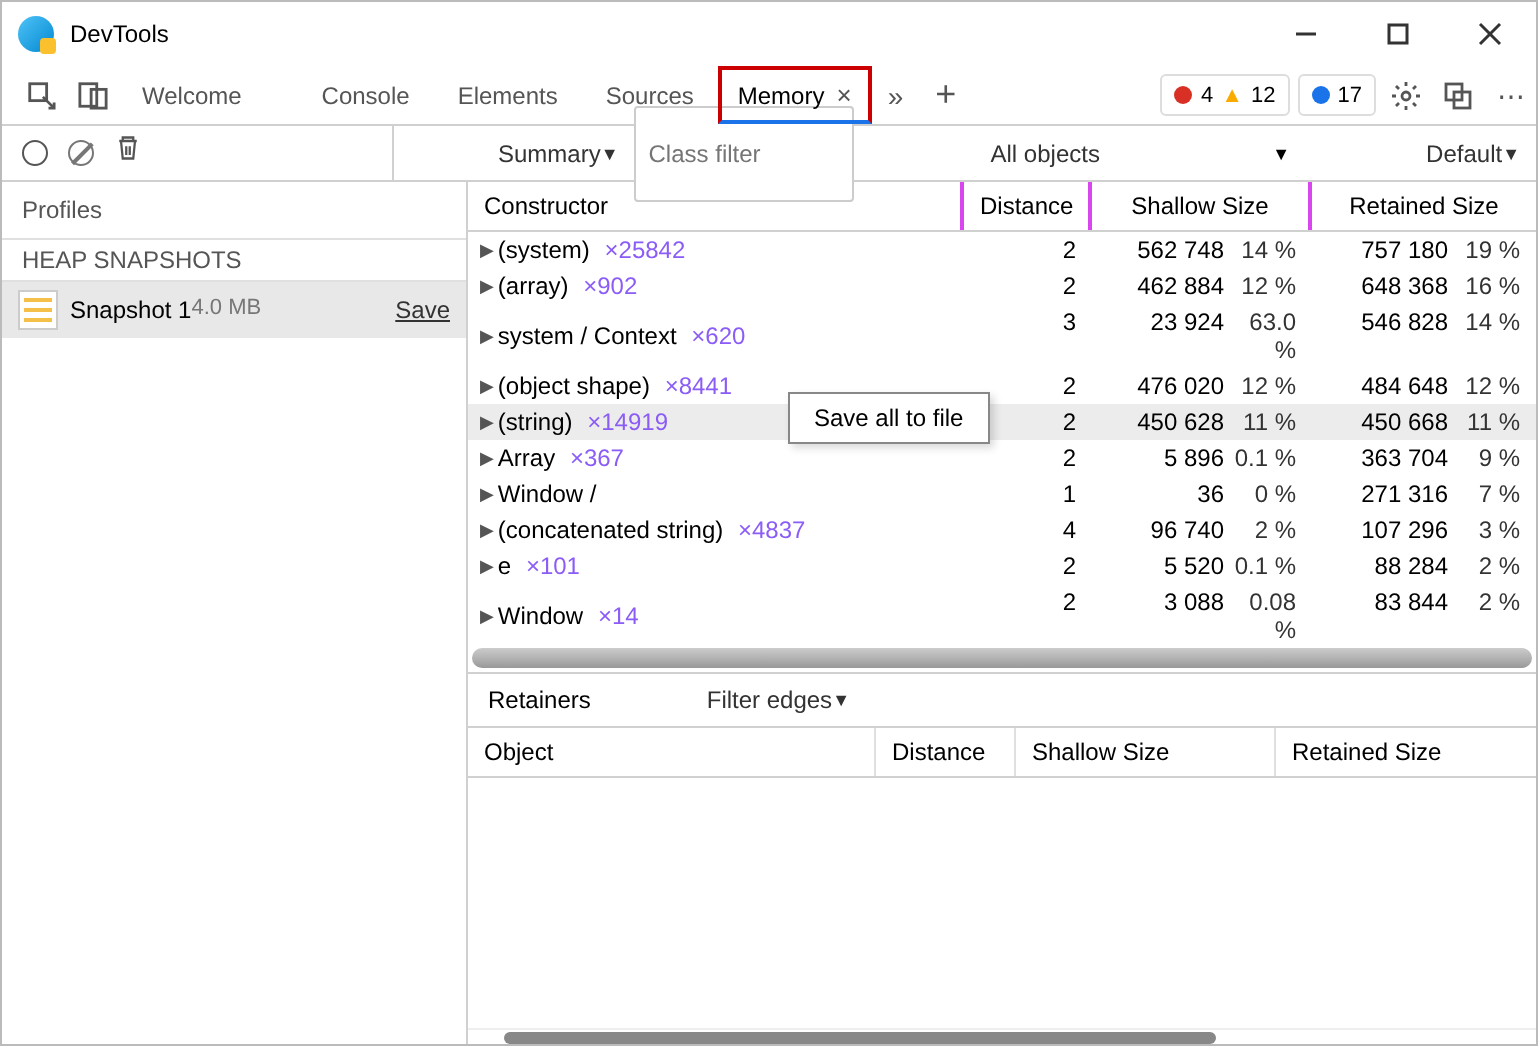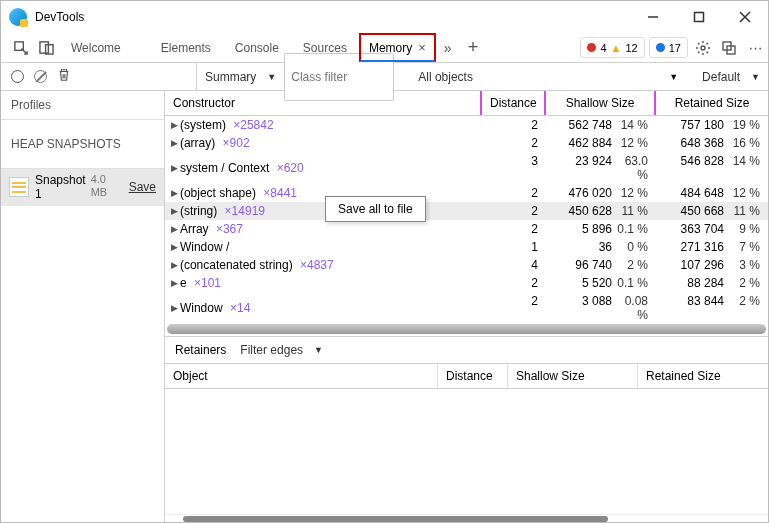--- a/index.html
+++ b/index.html
@@ -33,29 +33,29 @@
 
 .redbox { border:2px solid #c00; }
 
 .toolbar { height: 28px; border-bottom:1px solid #d0d0d0; display:flex; align-items:stretch; }
 .leftbar { width: 196px; border-right:1px solid #d0d0d0; display:flex; align-items:center; gap:10px; padding-left:10px; }
 .leftbar .circ { width:13px; height:13px; border:1.5px solid #555; border-radius:50%; }
 .leftbar .slash { width:13px; height:13px; border:1.5px solid #777; border-radius:50%; position:relative; }
 .leftbar .slash::after{content:"";position:absolute;width:14px;height:1.5px;background:#777;top:5px;left:-1px;transform:rotate(-45deg);}
 .leftbar .trash svg { width:14px; height:14px; stroke:#555; stroke-width:1.3; fill:none; }
 .toolbar-right { flex:1; display:flex; align-items:center; gap:8px; padding:0 8px; }
-.dd { font-size:12px; color:#333; display:flex; align-items:center; gap:11px; }
+.dd { font-size:12px; color:#333; display:flex; align-items:center; gap:0;margin-left:44px; }
 .dd .caret { font-size:9px; }
 .filter-input { border:1px solid #ccc; font-size:12px; padding:16px 6px; width:110px; border-radius:2px; }
 .toolbar-right .spacer { flex:1; }
 
 .body { flex:1; display:flex; min-height:0; }
-.sidebar { width:164px; border-right:1px solid #d0d0d0; display:flex; flex-direction:column; font-size:12px; }
+.sidebar { width:233px; border-right:1px solid #d0d0d0; display:flex; flex-direction:column; font-size:12px; }
 .side-hdr { padding:7px 10px; color:#555; }
-.side-sub { padding:17px 10px; border-top:1px solid #e0e0e0; border-bottom:1px solid #e0e0e0; color:#555; }
+.side-sub { padding:3px 10px; border-top:1px solid #e0e0e0; border-bottom:1px solid #e0e0e0; color:#555; }
 .snapshot { display:flex; align-items:center; padding:4px 8px; background:#e8e8e8; gap:6px; }
 .snap-icon { width:20px; height:20px; background:#fff; border:1px solid #ccc; display:flex; flex-direction:column; justify-content:space-around; padding:2px; }
 .snap-icon span{height:2px;background:#f5c04a;display:block;}
 .snap-text { flex:1; display:flex; flex-direction:row; line-height:1.2; }
 .snap-text .sub { color:#777; font-size:11px; }
 .snap-save { color:#333; text-decoration:underline; }
 
 .main { flex:1; display:flex; flex-direction:column; min-width:0; }
 .grid { font-size:12px; display:flex; flex-direction:column; min-height:0; }
 .ghdr { display:flex; border-bottom:1px solid #d0d0d0; font-size:12px; }
@@ -124,24 +124,24 @@
           <rect x="1" y="2" width="9" height="12"></rect>
           <rect x="7" y="5" width="8" height="10"></rect>
         </svg>
       </div>
     <div class="tabs">
       <div class="tab">
           <span>Welcome</span>
         </div>
       <div style="width:16px;"></div>
       <div class="tab">
+          <span>Console</span>
+        </div>
+      <div class="tab">
           <span>Elements</span>
-        </div>
-      <div class="tab">
-          <span>Console</span>
         </div>
       <div class="tab">
           <span>Sources</span>
         </div>
       <div class="tab active redbox" style="padding:0 8px;">
           <span>Memory</span>
           <span class="x">×</span>
         </div>
     </div>
     <div class="more">»</div>

